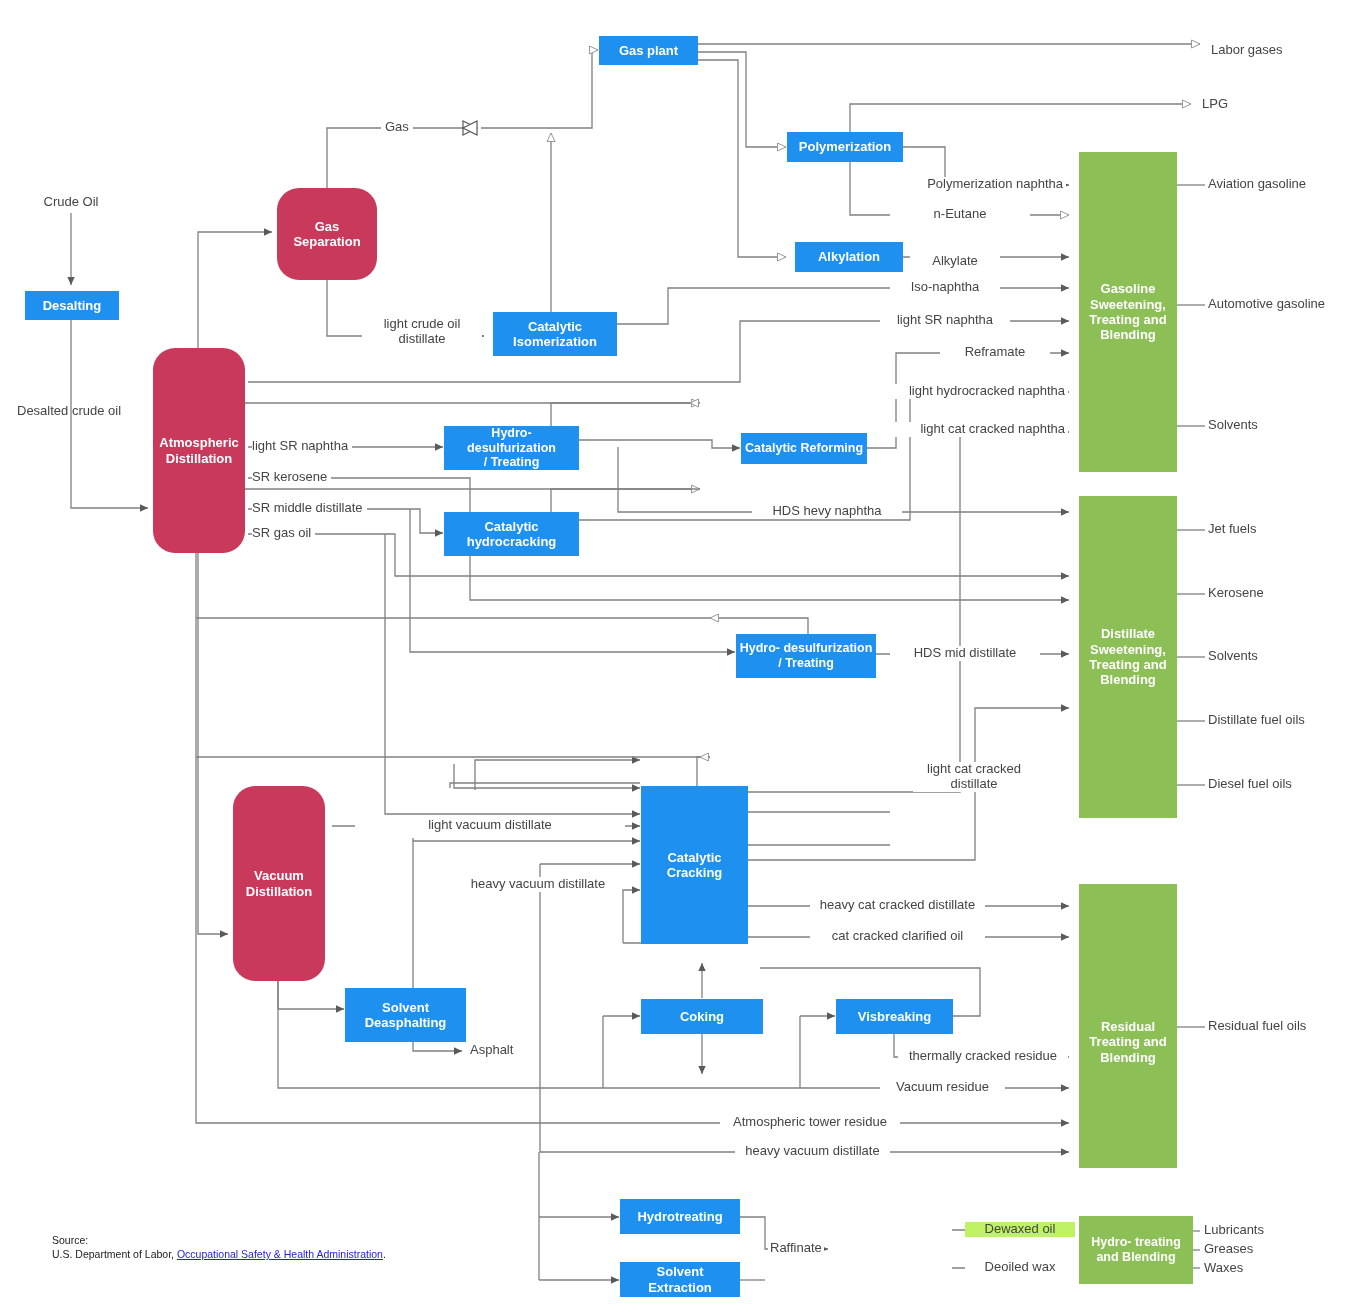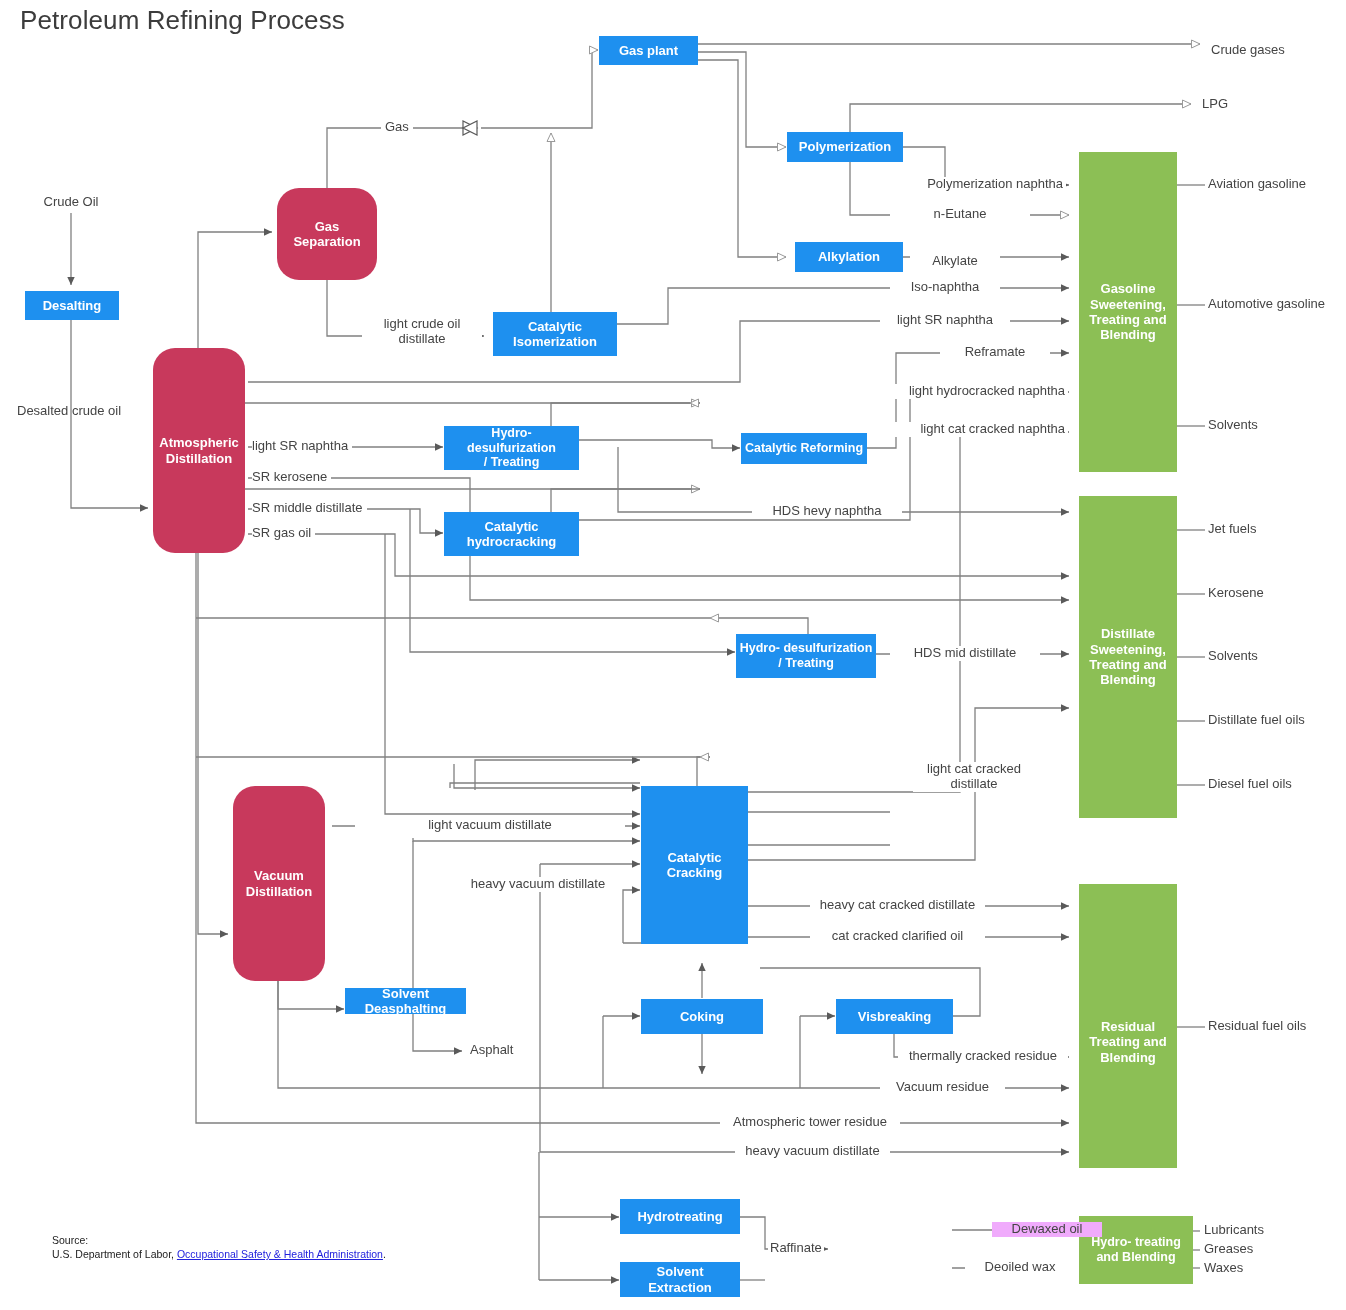--- a/index.html
+++ b/index.html
@@ -72,21 +72,20 @@
     color: #2222dd;
     text-decoration: underline;
     cursor: pointer;
   }
 </style>
 </head>
 <body>
 
 <div id="stage">
 
-  <div id="title">Petroleum Refining Process</div>
 
   <svg id="wires" viewBox="0 0 1346 1310">
     <defs>
       <marker id="af" markerWidth="9" markerHeight="9" refX="8" refY="4.5" orient="auto" markerUnits="userSpaceOnUse">
         <path d="M0,0.8 L8,4.5 L0,8.2 z" fill="#5a5a5a"></path>
       </marker>
       <marker id="ao" markerWidth="10" markerHeight="10" refX="9" refY="5" orient="auto" markerUnits="userSpaceOnUse">
         <path d="M0.5,1 L9,5 L0.5,9 z" fill="#ffffff" stroke="#9a9a9a" stroke-width="1"></path>
       </marker>
       <marker id="au" markerWidth="10" markerHeight="10" refX="9" refY="5" orient="auto" markerUnits="userSpaceOnUse">
@@ -293,21 +292,21 @@
   <div class="node blue" style="left:736px; top:634px; width:140px; height:44px; font-size:12.5px;">
     <span style="white-space:pre-line;">Hydro- desulfurization
 / Treating</span>
   </div>
 
   <div class="node blue" style="left:641px; top:786px; width:107px; height:158px;">
     <span style="white-space:pre-line;">Catalytic
 Cracking</span>
   </div>
 
-  <div class="node blue" style="left:345px; top:988px; width:121px; height:26px;">
+  <div class="node blue" style="left:345px; top:988px; width:121px; height:54px;">
     <span style="white-space:pre-line;">Solvent
 Deasphalting</span>
   </div>
 
   <div class="node blue" style="left:641px; top:999px; width:122px; height:35px;">
     <span>Coking</span>
   </div>
 
   <div class="node blue" style="left:836px; top:999px; width:117px; height:35px;">
     <span>Visbreaking</span>
@@ -377,24 +376,24 @@
   <div class="wlabel" style="left:470px; top:1043px;">Asphalt</div>
 
   <div class="wlabel c" style="left:810px; top:898px; width:175px; background:#fff;">heavy cat cracked distillate</div>
   <div class="wlabel c" style="left:810px; top:929px; width:175px; background:#fff;">cat cracked clarified oil</div>
   <div class="wlabel c" style="left:898px; top:1049px; width:170px; background:#fff;">thermally cracked residue</div>
   <div class="wlabel c" style="left:880px; top:1080px; width:125px; background:#fff;">Vacuum residue</div>
   <div class="wlabel c" style="left:720px; top:1115px; width:180px; background:#fff;">Atmospheric tower residue</div>
   <div class="wlabel c" style="left:735px; top:1144px; width:155px; background:#fff;">heavy vacuum distillate</div>
 
   <div class="wlabel" style="left:768px; top:1241px; background:#fff; padding:0 2px;">Raffinate</div>
-  <div class="wlabel c" style="left:992px; top:1222px; width:110px; background:#f0abfc;">Dewaxed oil</div>
+  <div class="wlabel c" style="left:965px; top:1222px; width:110px; background:#bef264;">Dewaxed oil</div>
   <div class="wlabel c" style="left:965px; top:1260px; width:110px; background:#fff;">Deoiled wax</div>
 
-  <div class="wlabel" style="left:1211px; top:43px;">Crude gases</div>
+  <div class="wlabel" style="left:1211px; top:43px;">Labor gases</div>
   <div class="wlabel" style="left:1202px; top:97px;">LPG</div>
   <div class="wlabel" style="left:1208px; top:177px;">Aviation gasoline</div>
   <div class="wlabel" style="left:1208px; top:297px;">Automotive gasoline</div>
   <div class="wlabel" style="left:1208px; top:418px;">Solvents</div>
   <div class="wlabel" style="left:1208px; top:522px;">Jet fuels</div>
   <div class="wlabel" style="left:1208px; top:586px;">Kerosene</div>
   <div class="wlabel" style="left:1208px; top:649px;">Solvents</div>
   <div class="wlabel" style="left:1208px; top:713px;">Distillate fuel oils</div>
   <div class="wlabel" style="left:1208px; top:777px;">Diesel fuel oils</div>
   <div class="wlabel" style="left:1208px; top:1019px;">Residual fuel oils</div>

